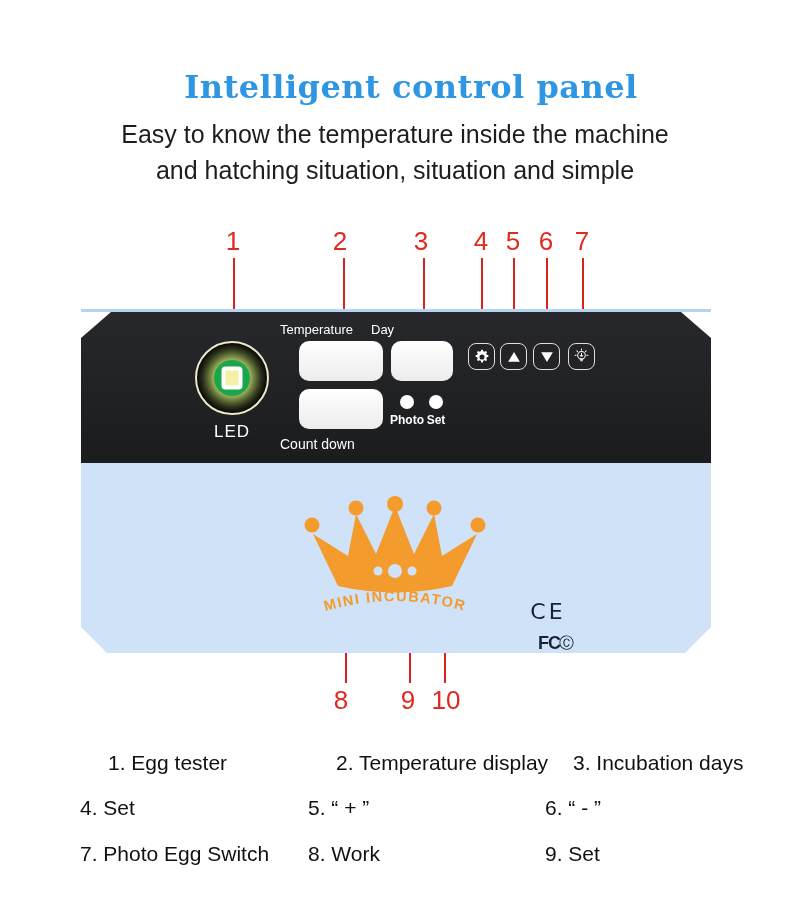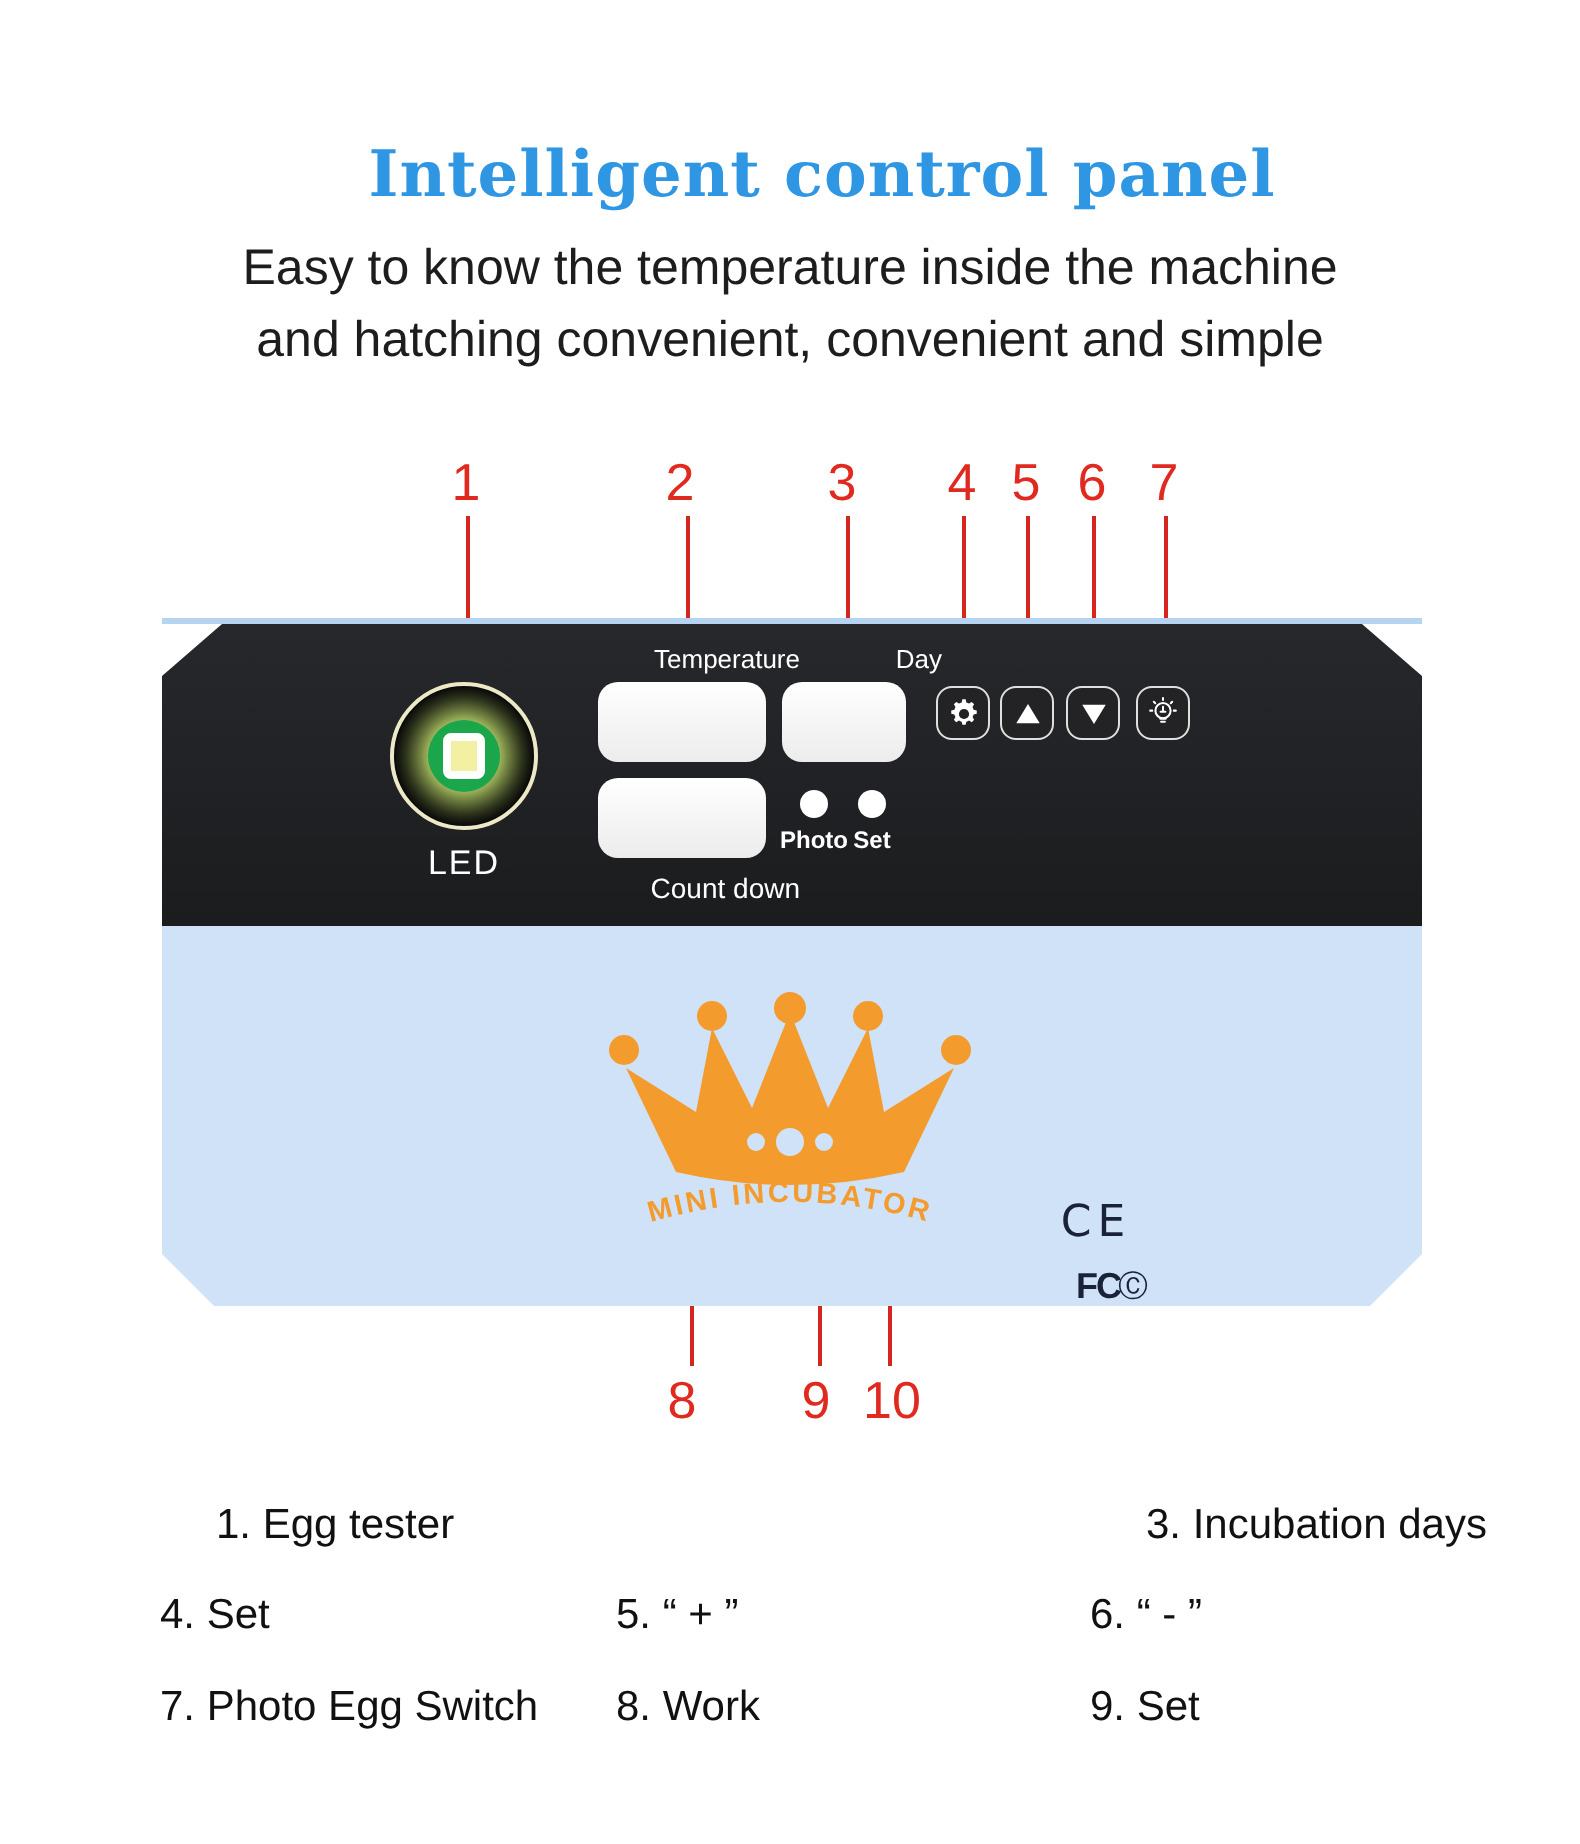--- a/index.html
+++ b/index.html
@@ -33,21 +33,21 @@
     background:radial-gradient(circle at center,rgba(243,255,170,.95) 0%,rgba(190,220,90,.6) 26%,
                rgba(90,110,30,.45) 44%,#0a0a0a 70%);}
   .led-green{position:absolute;left:50%;top:50%;width:36px;height:36px;transform:translate(-50%,-50%);
     border-radius:50%;background:#1CA64C;box-shadow:0 0 12px 5px rgba(225,255,130,.65);}
   .led-chip{position:absolute;left:50%;top:50%;width:21px;height:23px;transform:translate(-50%,-50%);
     background:#F2F0A2;border:4px solid #fff;border-radius:4px;box-sizing:border-box;}
   .led-label{position:absolute;left:114px;top:110px;width:74px;text-align:center;
     color:#fff;font-size:17px;letter-spacing:1px;}
 
   
-  .face-label{position:absolute;color:#fff;font-size:13px;text-align:right;}
+  .face-label{position:absolute;color:#fff;font-size:13px;text-align:left;}
   .display{position:absolute;background:linear-gradient(#ffffff,#ececec);border-radius:10px;}
   .dot{position:absolute;width:14px;height:14px;border-radius:50%;background:#fff;}
   .dot-label{position:absolute;color:#fff;font-size:12px;font-weight:bold;text-align:center;width:50px;}
 
   
   .btn{position:absolute;top:31px;width:27px;height:27px;box-sizing:border-box;
     border:1.5px solid #DFDFDF;border-radius:8px;background:#232325;
     display:flex;align-items:center;justify-content:center;}
 
   
@@ -64,21 +64,21 @@
   .lg-r1{top:751px;margin-left:28px;} .lg-r2{top:796px;} .lg-r3{top:842px;}
 </style>
 </head>
 <body>
 
 <div class="canvas">
 
   <h1 class="title">Intelligent control panel</h1>
   <div class="subtitle">
     <div>Easy to know the temperature inside the machine</div>
-    <div>and hatching convenient, convenient and simple</div>
+    <div>and hatching situation, situation and simple</div>
   </div>
 
   <span class="co-num" style="left:233px;top:228px">1</span>
   <span class="co-num" style="left:340px;top:228px">2</span>
   <span class="co-num" style="left:421px;top:228px">3</span>
   <span class="co-num" style="left:481px;top:228px">4</span>
   <span class="co-num" style="left:513px;top:228px">5</span>
   <span class="co-num" style="left:546px;top:228px">6</span>
   <span class="co-num" style="left:582px;top:228px">7</span>
 
@@ -210,20 +210,21 @@
               <path d="M3 3.5 L17 16.5 M17 3.5 L3 16.5"></path>
               <path d="M4 23.5 H16" stroke-width="1.8"></path>
             </g>
           </svg>
         </span>
       </div>
     </div>
   </div>
 
   <span class="legend-cell lg-r1 lg-c1">1. Egg tester</span>
+  <span class="legend-cell lg-r1 lg-c2">2. Temperature display</span>
   <span class="legend-cell lg-r1 lg-c3">3. Incubation days</span>
   <span class="legend-cell lg-r2 lg-c1">4. Set</span>
   <span class="legend-cell lg-r2 lg-c2">5. “ + ”</span>
   <span class="legend-cell lg-r2 lg-c3">6. “ - ”</span>
   <span class="legend-cell lg-r3 lg-c1">7. Photo Egg Switch</span>
   <span class="legend-cell lg-r3 lg-c2">8. Work</span>
   <span class="legend-cell lg-r3 lg-c3">9. Set</span>
 
 </div>
 

